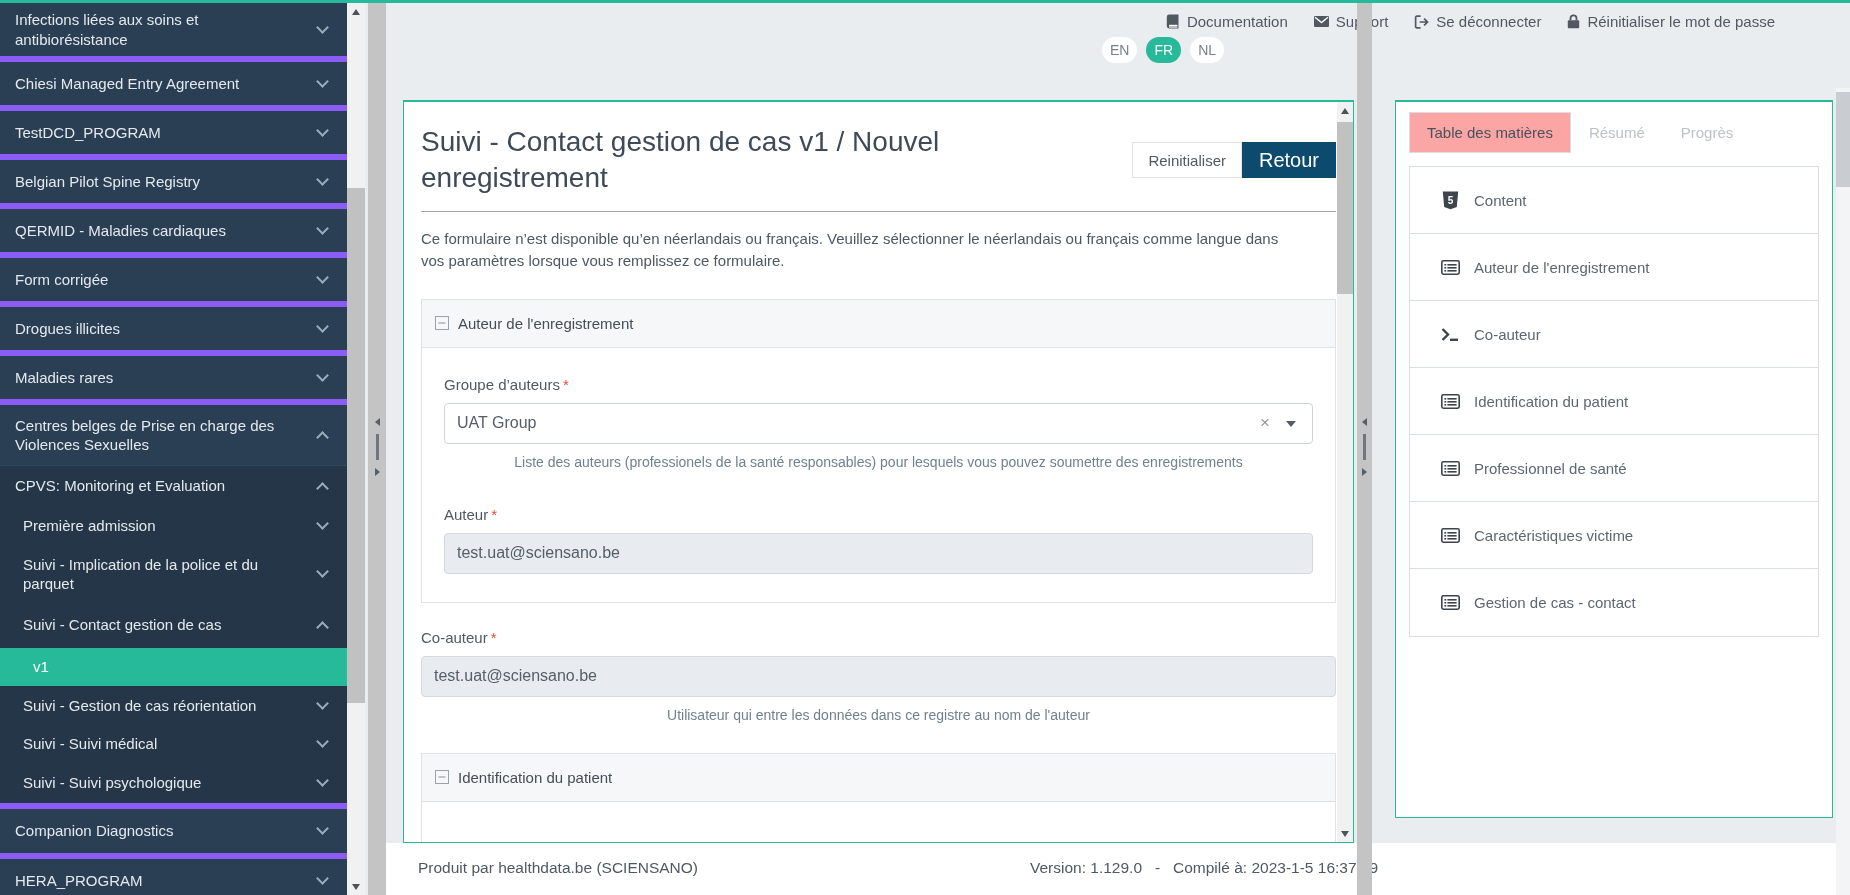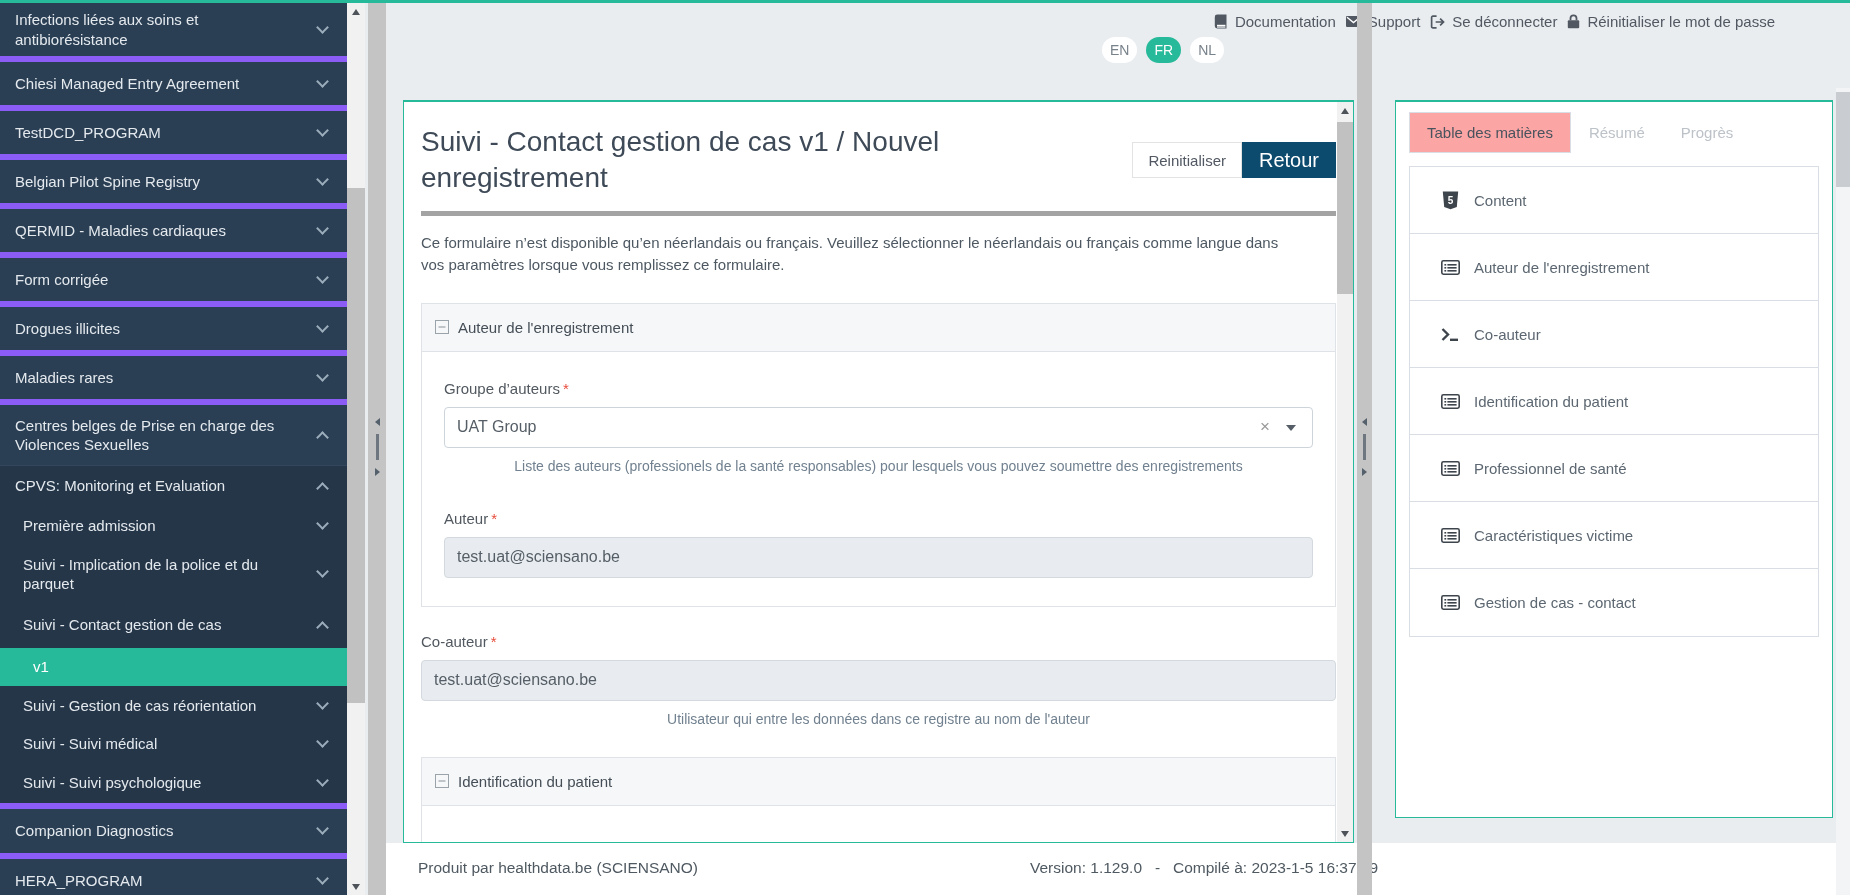--- a/index.html
+++ b/index.html
@@ -37,30 +37,30 @@
   .tri-left { width: 0; height: 0; border-top: 4px solid transparent; border-bottom: 4px solid transparent; border-right: 5px solid #54606c; }
   .tri-right { width: 0; height: 0; border-top: 4px solid transparent; border-bottom: 4px solid transparent; border-left: 5px solid #54606c; }
   .sb-thumb { position: absolute; left: 0; top: 185px; width: 100%; height: 515px; background: #c1c1c1; }
   .splitter { position: absolute; top: 0; height: 895px; background: #c4c4c4; z-index: 6; }
   .splitter-left { left: 368px; width: 18px; }
   .splitter-mid { left: 1357px; width: 15px; }
   .split-handle { position: absolute; top: 418px; left: 0; width: 100%; display: flex; flex-direction: column; align-items: center; gap: 8px; }
   .grip { width: 3px; height: 26px; background: #6e7680; }
 
   
-  .hdr-links { position: absolute; top: 13px; right: 75px; display: flex; gap: 10px; align-items: flex-start; z-index: 4; }
+  .hdr-links { position: absolute; top: 13px; right: 75px; display: flex; gap: 26px; align-items: flex-start; z-index: 4; }
   .hdr-link { display: flex; align-items: center; gap: 7px; color: #515862; font-size: 15px; cursor: pointer; text-decoration: none; }
   .hdr-link svg { display: block; }
   .lang-switch { position: absolute; top: 37px; left: 1102px; display: flex; gap: 9px; z-index: 4; }
   .pill { min-width: 33px; height: 26px; border-radius: 14px; background: #ffffff; color: #78828a; font-size: 14px; display: flex; align-items: center; justify-content: center; padding: 0 8px; cursor: pointer; }
   .pill.active { background: #26b99a; color: #ffffff; }
 
   
   .panel-main { position: absolute; left: 403px; top: 100px; width: 951px; height: 743px; background: #ffffff; border: 1px solid #26b99a; border-top-width: 2px; padding: 0 17px; overflow: hidden; z-index: 2; }
-  .panel-head { position: relative; padding: 22px 0 14px 0; border-bottom: 5px solid #a3a3a3; }
+  .panel-head { position: relative; padding: 22px 0 14px 0; border-bottom: 1px solid #a3a3a3; }
   .page-title { font-size: 28px; font-weight: 300; color: #3e4a57; line-height: 1.3; width: 520px; }
   .head-btns { position: absolute; right: 0; top: 40px; display: flex; align-items: flex-end; }
   .btn-reset { background: #ffffff; border: 1px solid #e3e3e3; color: #515862; font-size: 15px; padding: 0 15px; font-family: inherit; cursor: pointer; height: 36px; }
   .btn-back { background: #0c4a6e; border: none; color: #ffffff; font-size: 20px; padding: 0 17px; font-family: inherit; cursor: pointer; height: 36px; }
   .notice { margin: 16px 0 26px 0; font-size: 15px; line-height: 1.5; color: #4d5862; max-width: 880px; }
   .sec { border: 1px solid #dfe3e7; }
   .sec-head { background: #f6f7f8; border-bottom: 1px solid #dfe3e7; padding: 15px 20px 15px 13px; font-size: 15px; color: #454e57; display: flex; align-items: center; gap: 9px; }
   .sec-body { padding: 28px 22px; }
   .field-label { font-size: 15px; color: #51585f; margin-bottom: 10px; }
   .req { color: #e74c3c; margin-left: 3px; }

